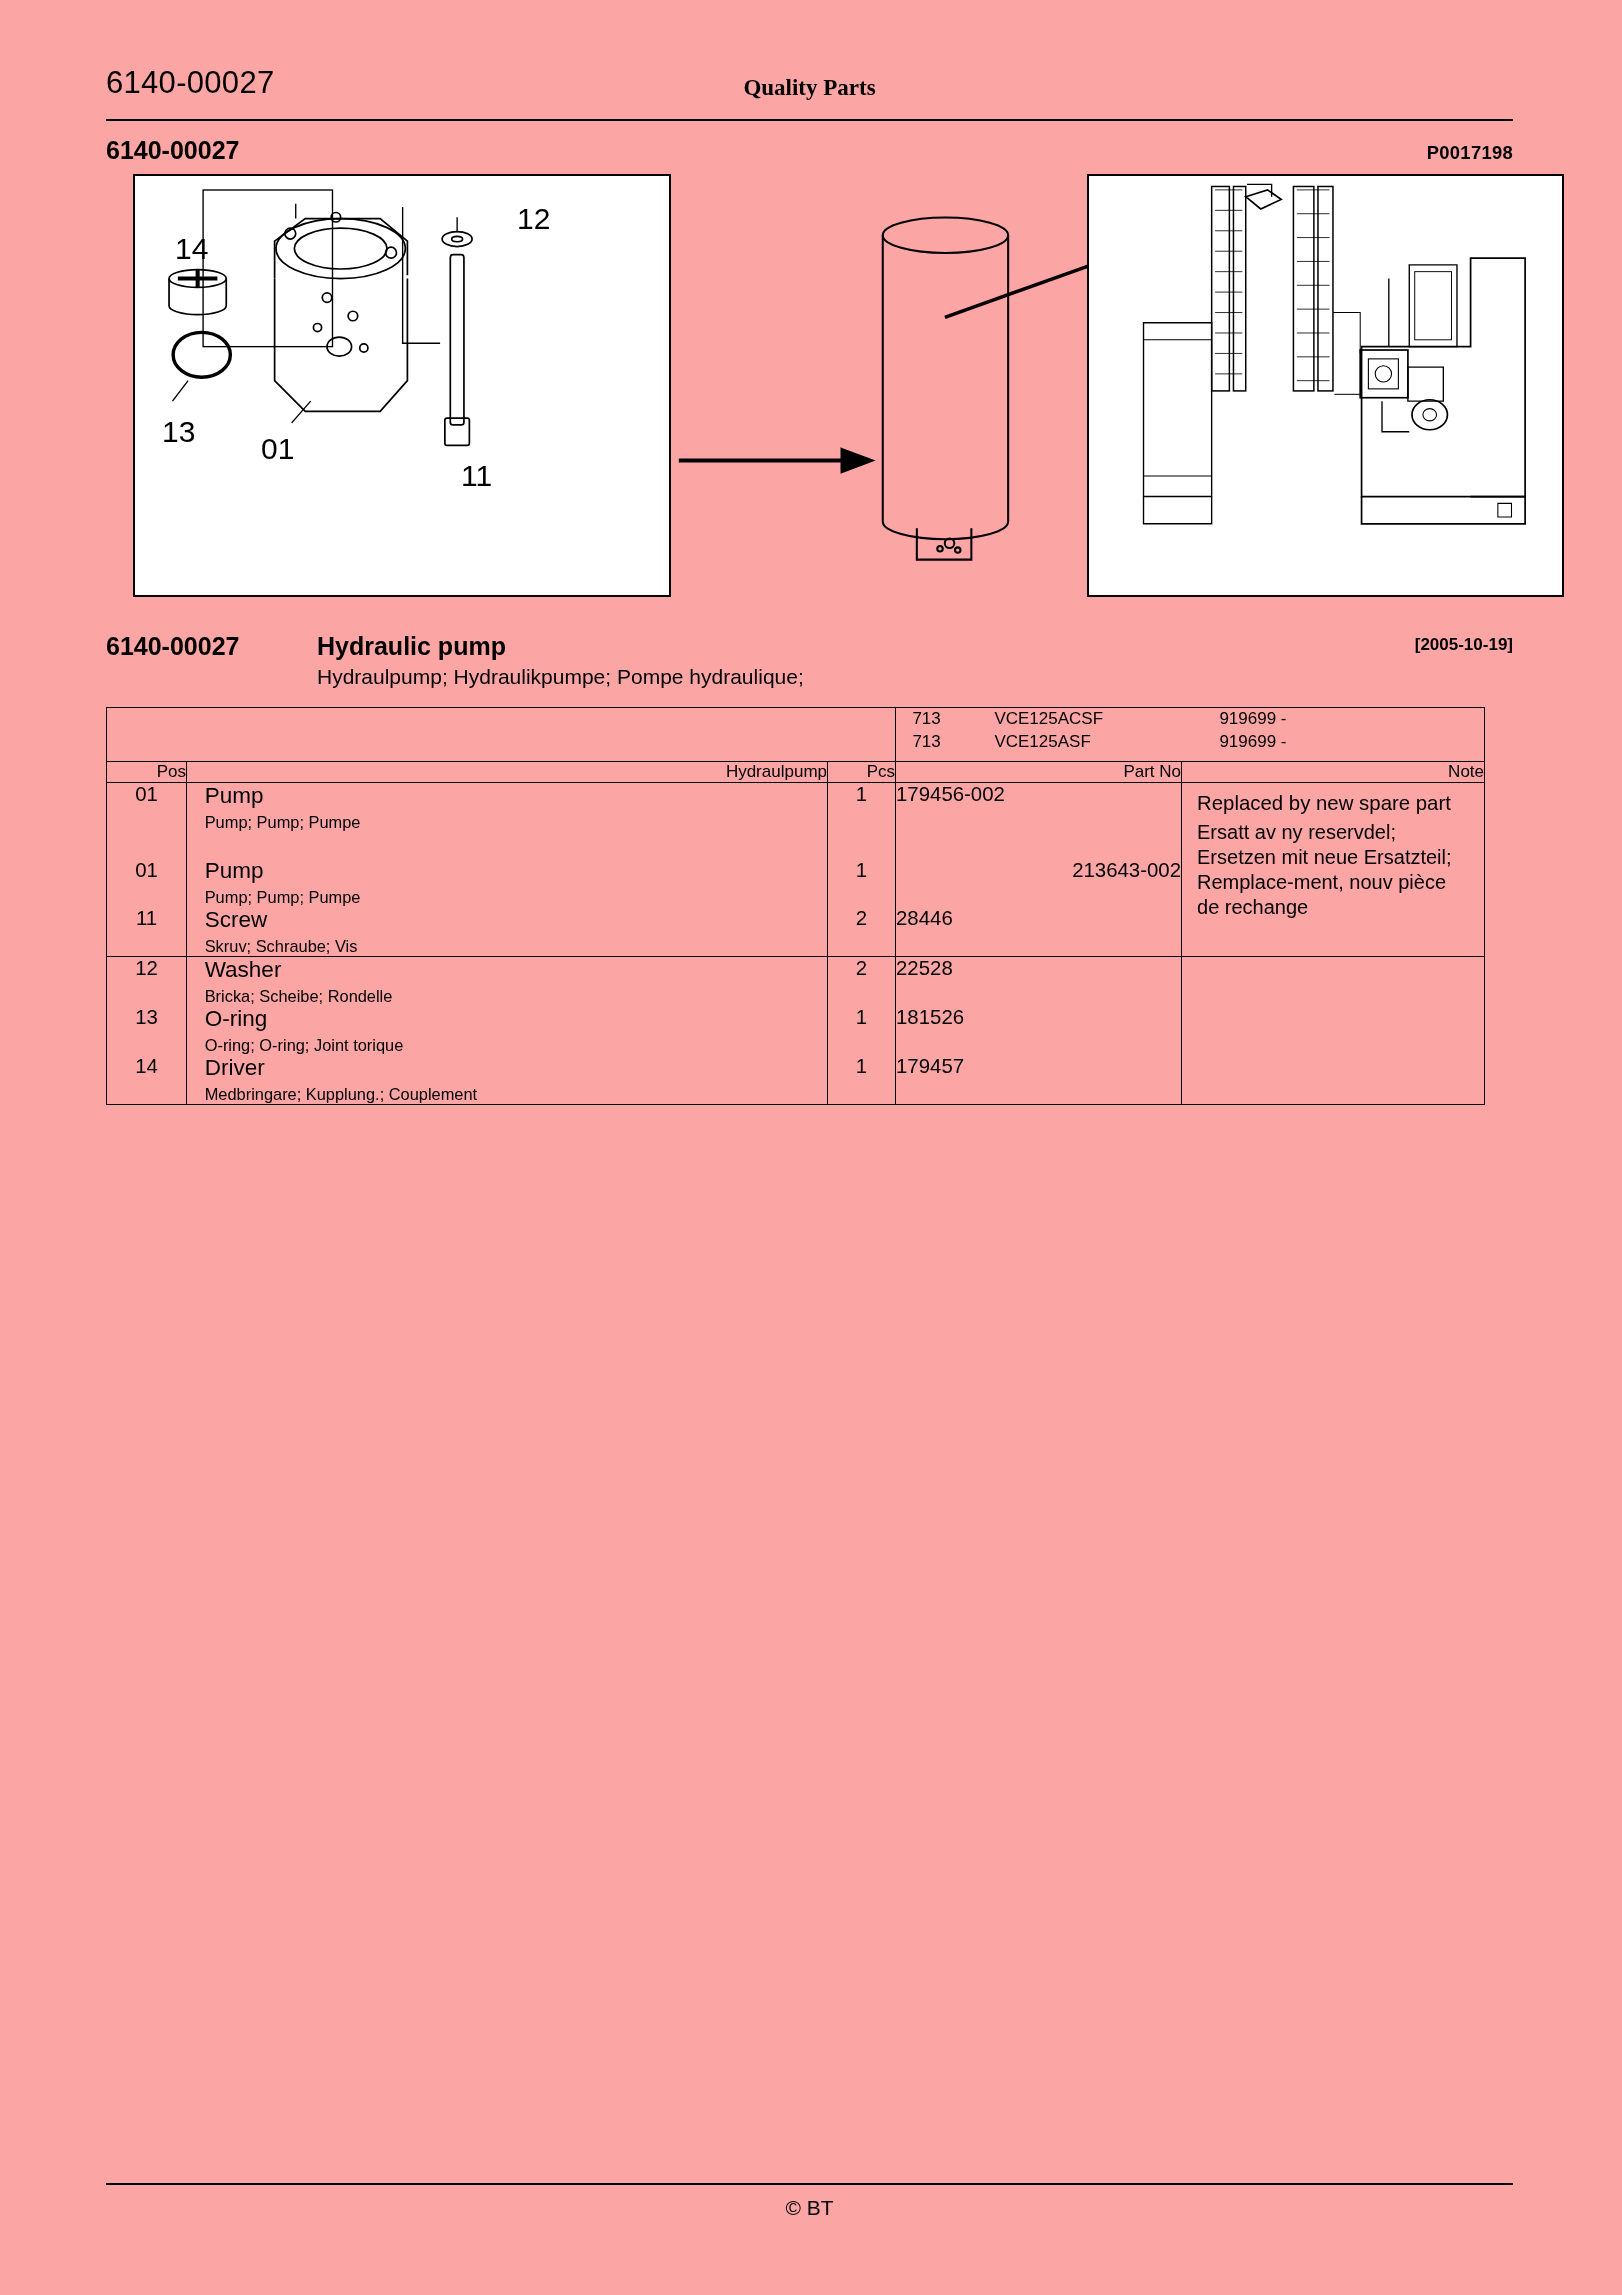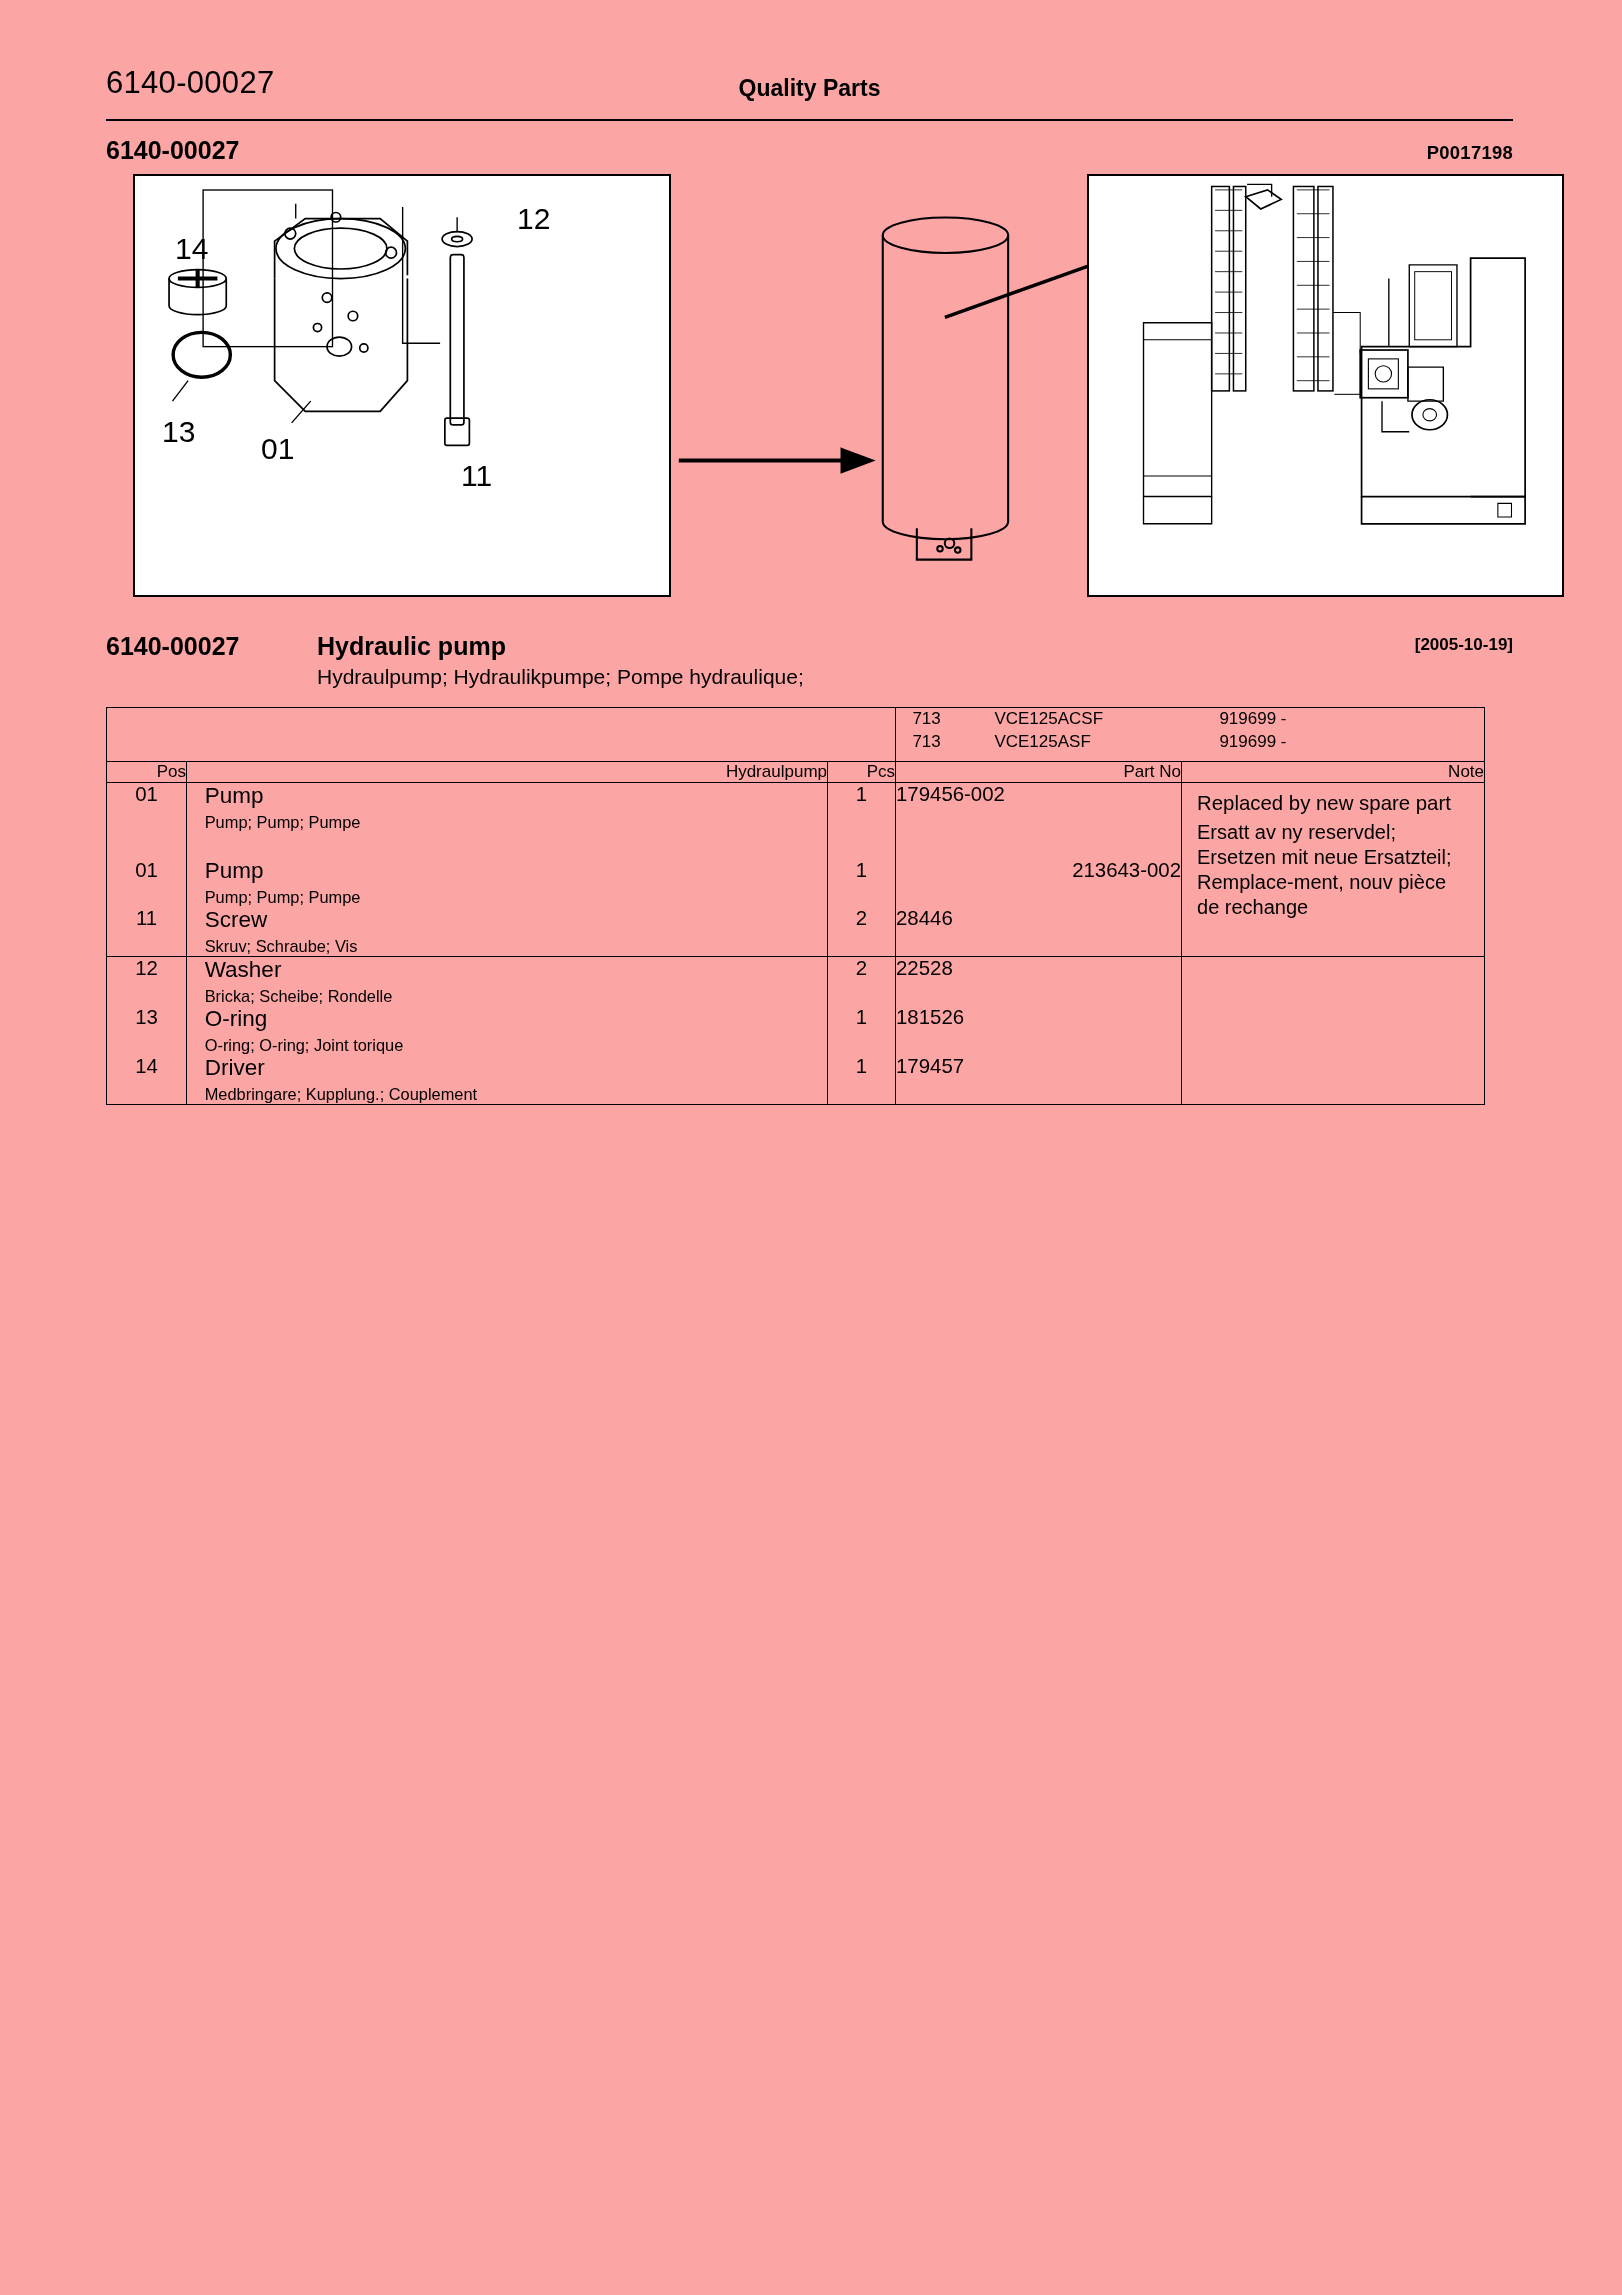--- a/index.html
+++ b/index.html
@@ -39,20 +39,21 @@
     letter-spacing: 0.3px;
   }
   .header-title {
     position: absolute;
     left: 0;
     right: 0;
     text-align: center;
     font-size: 23px;
     font-weight: bold;
     top: 9.5px;
+    font-family: Liberation Serif, serif;
   }
   .rule-top {
     border-bottom: 2px solid #000;
     margin-top: 5.5px;
   }
 
   
   .subhead {
     display: flex;
     justify-content: space-between;
@@ -462,14 +463,18 @@
             <div class="desc-sub">Medbringare; Kupplung.; Couplement</div>
           </td>
           <td class="pcs-cell no-top">1</td>
           <td class="part-cell no-top">179457</td>
         </tr>
       </tbody>
     </table>
 
   </div>
 
+  <div class="footer">
+    <div class="footer-rule"></div>
+    <div class="footer-text">© BT</div>
+  </div>
 </div>
 
 
 </body></html>

